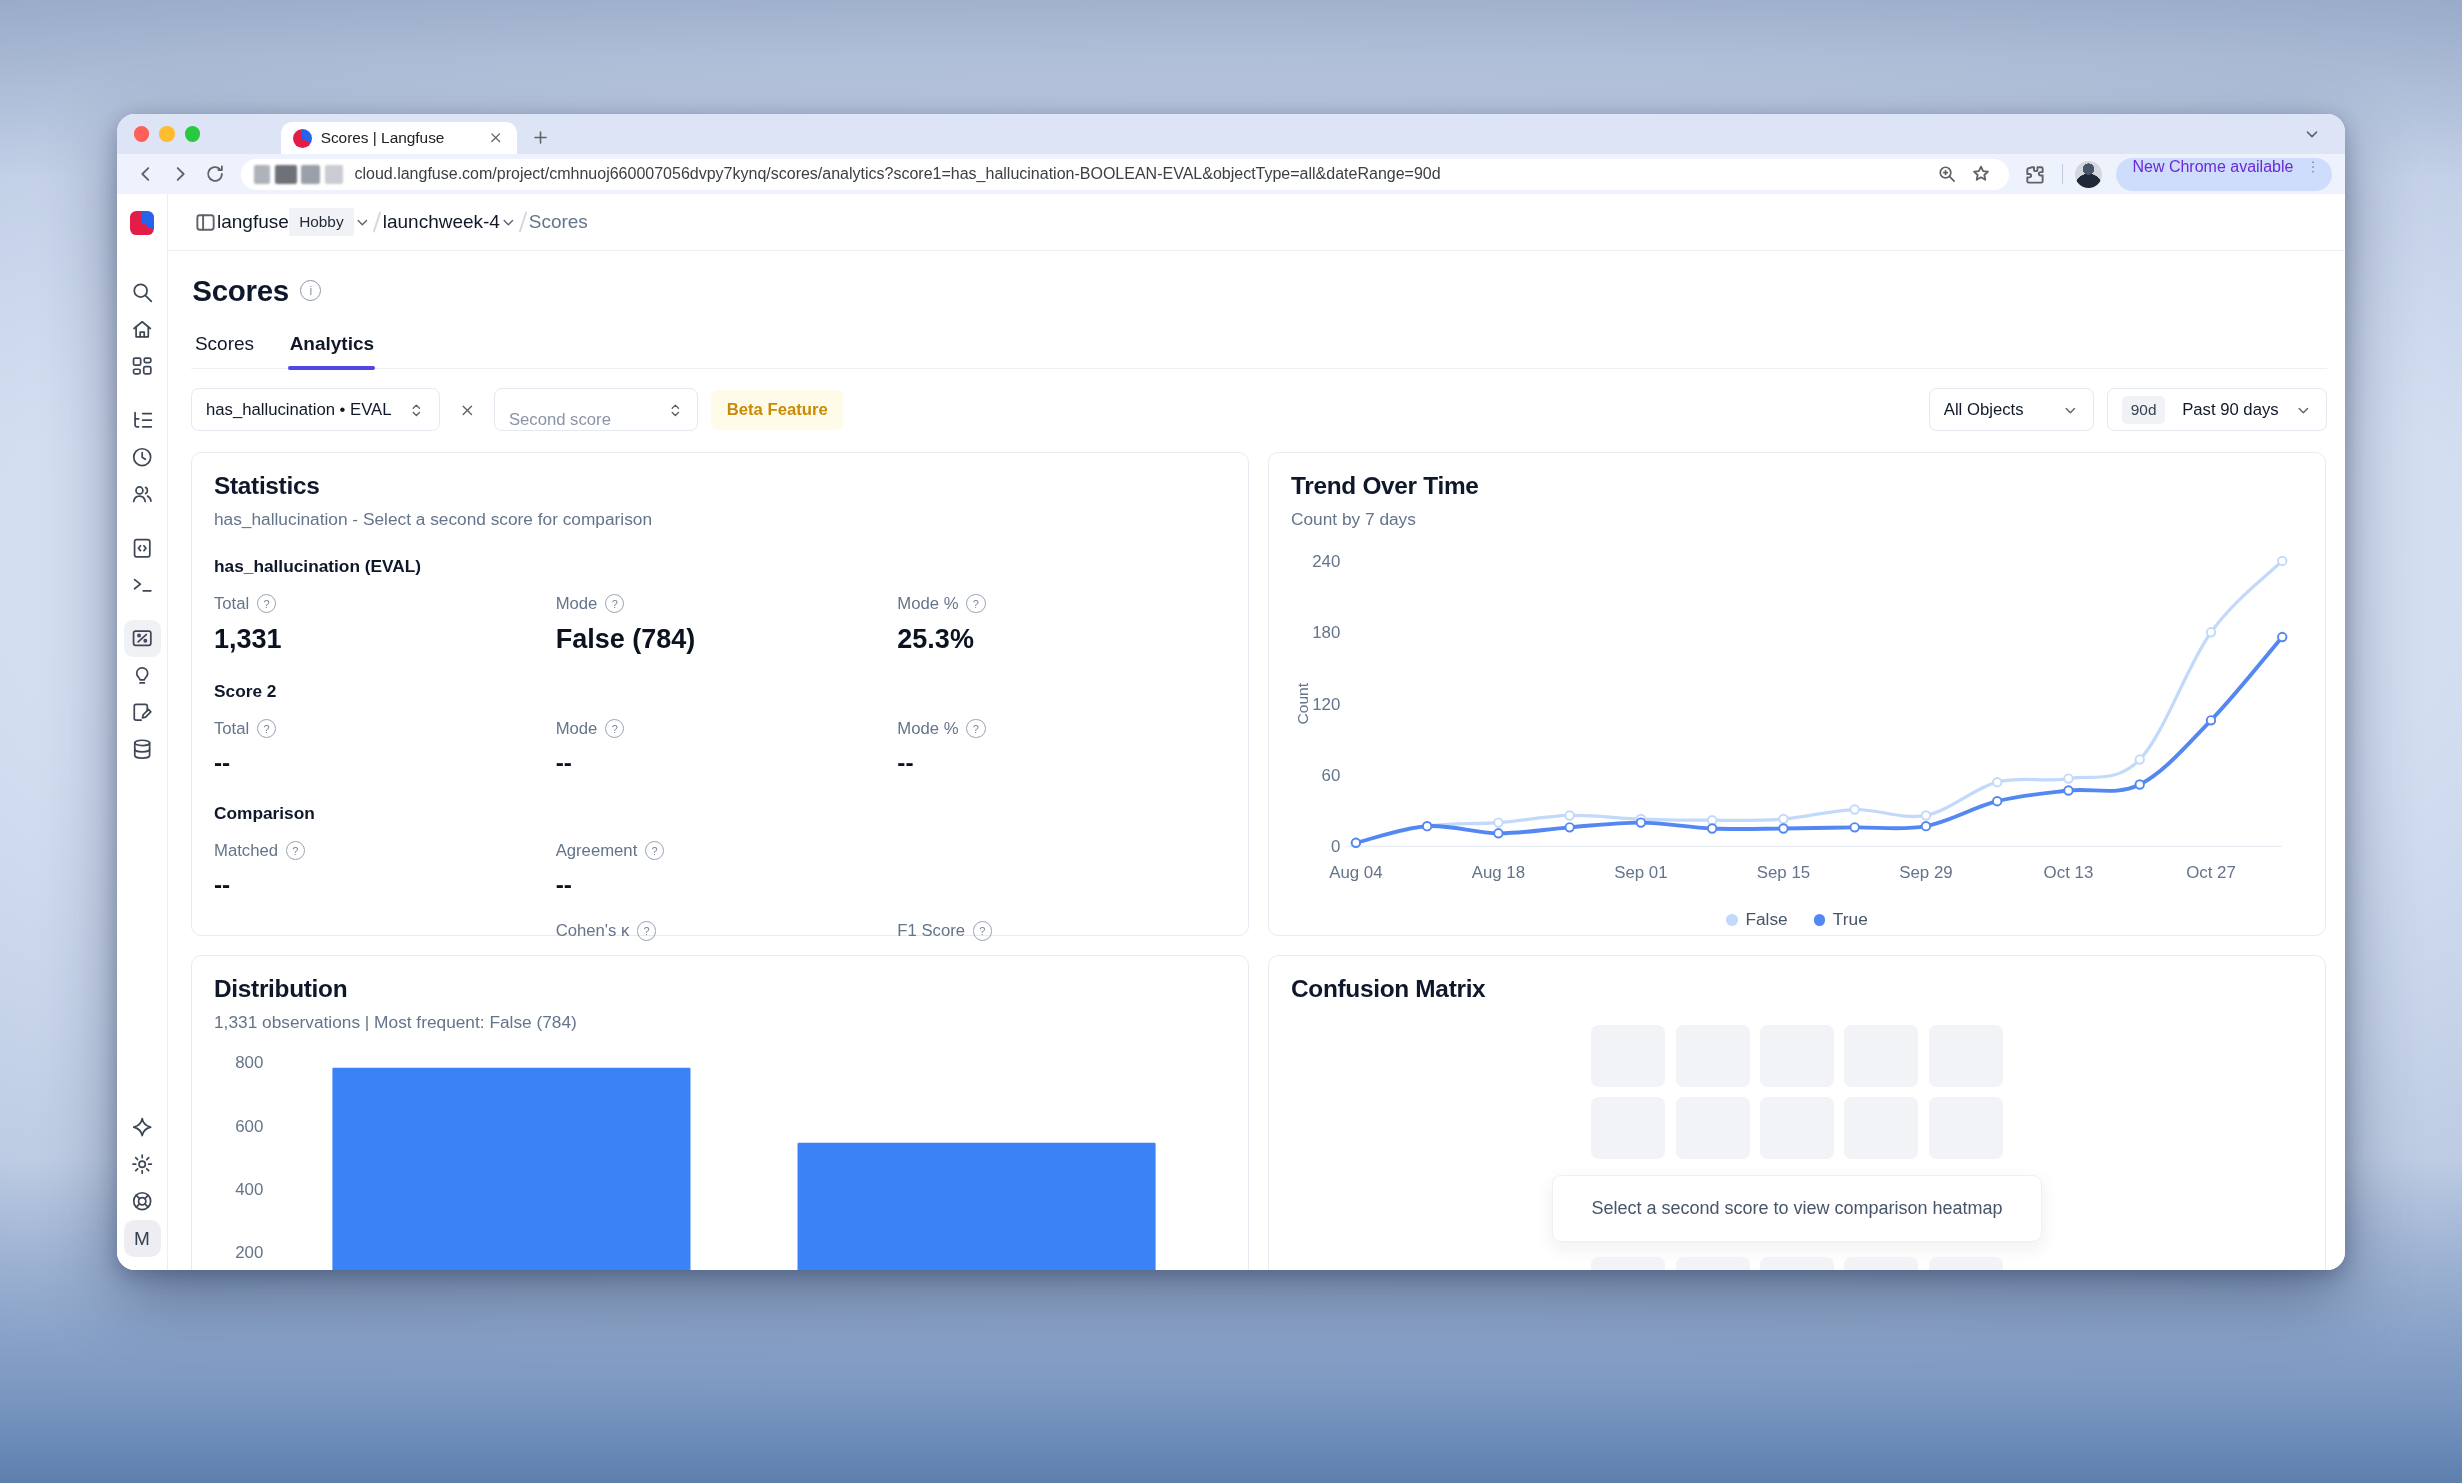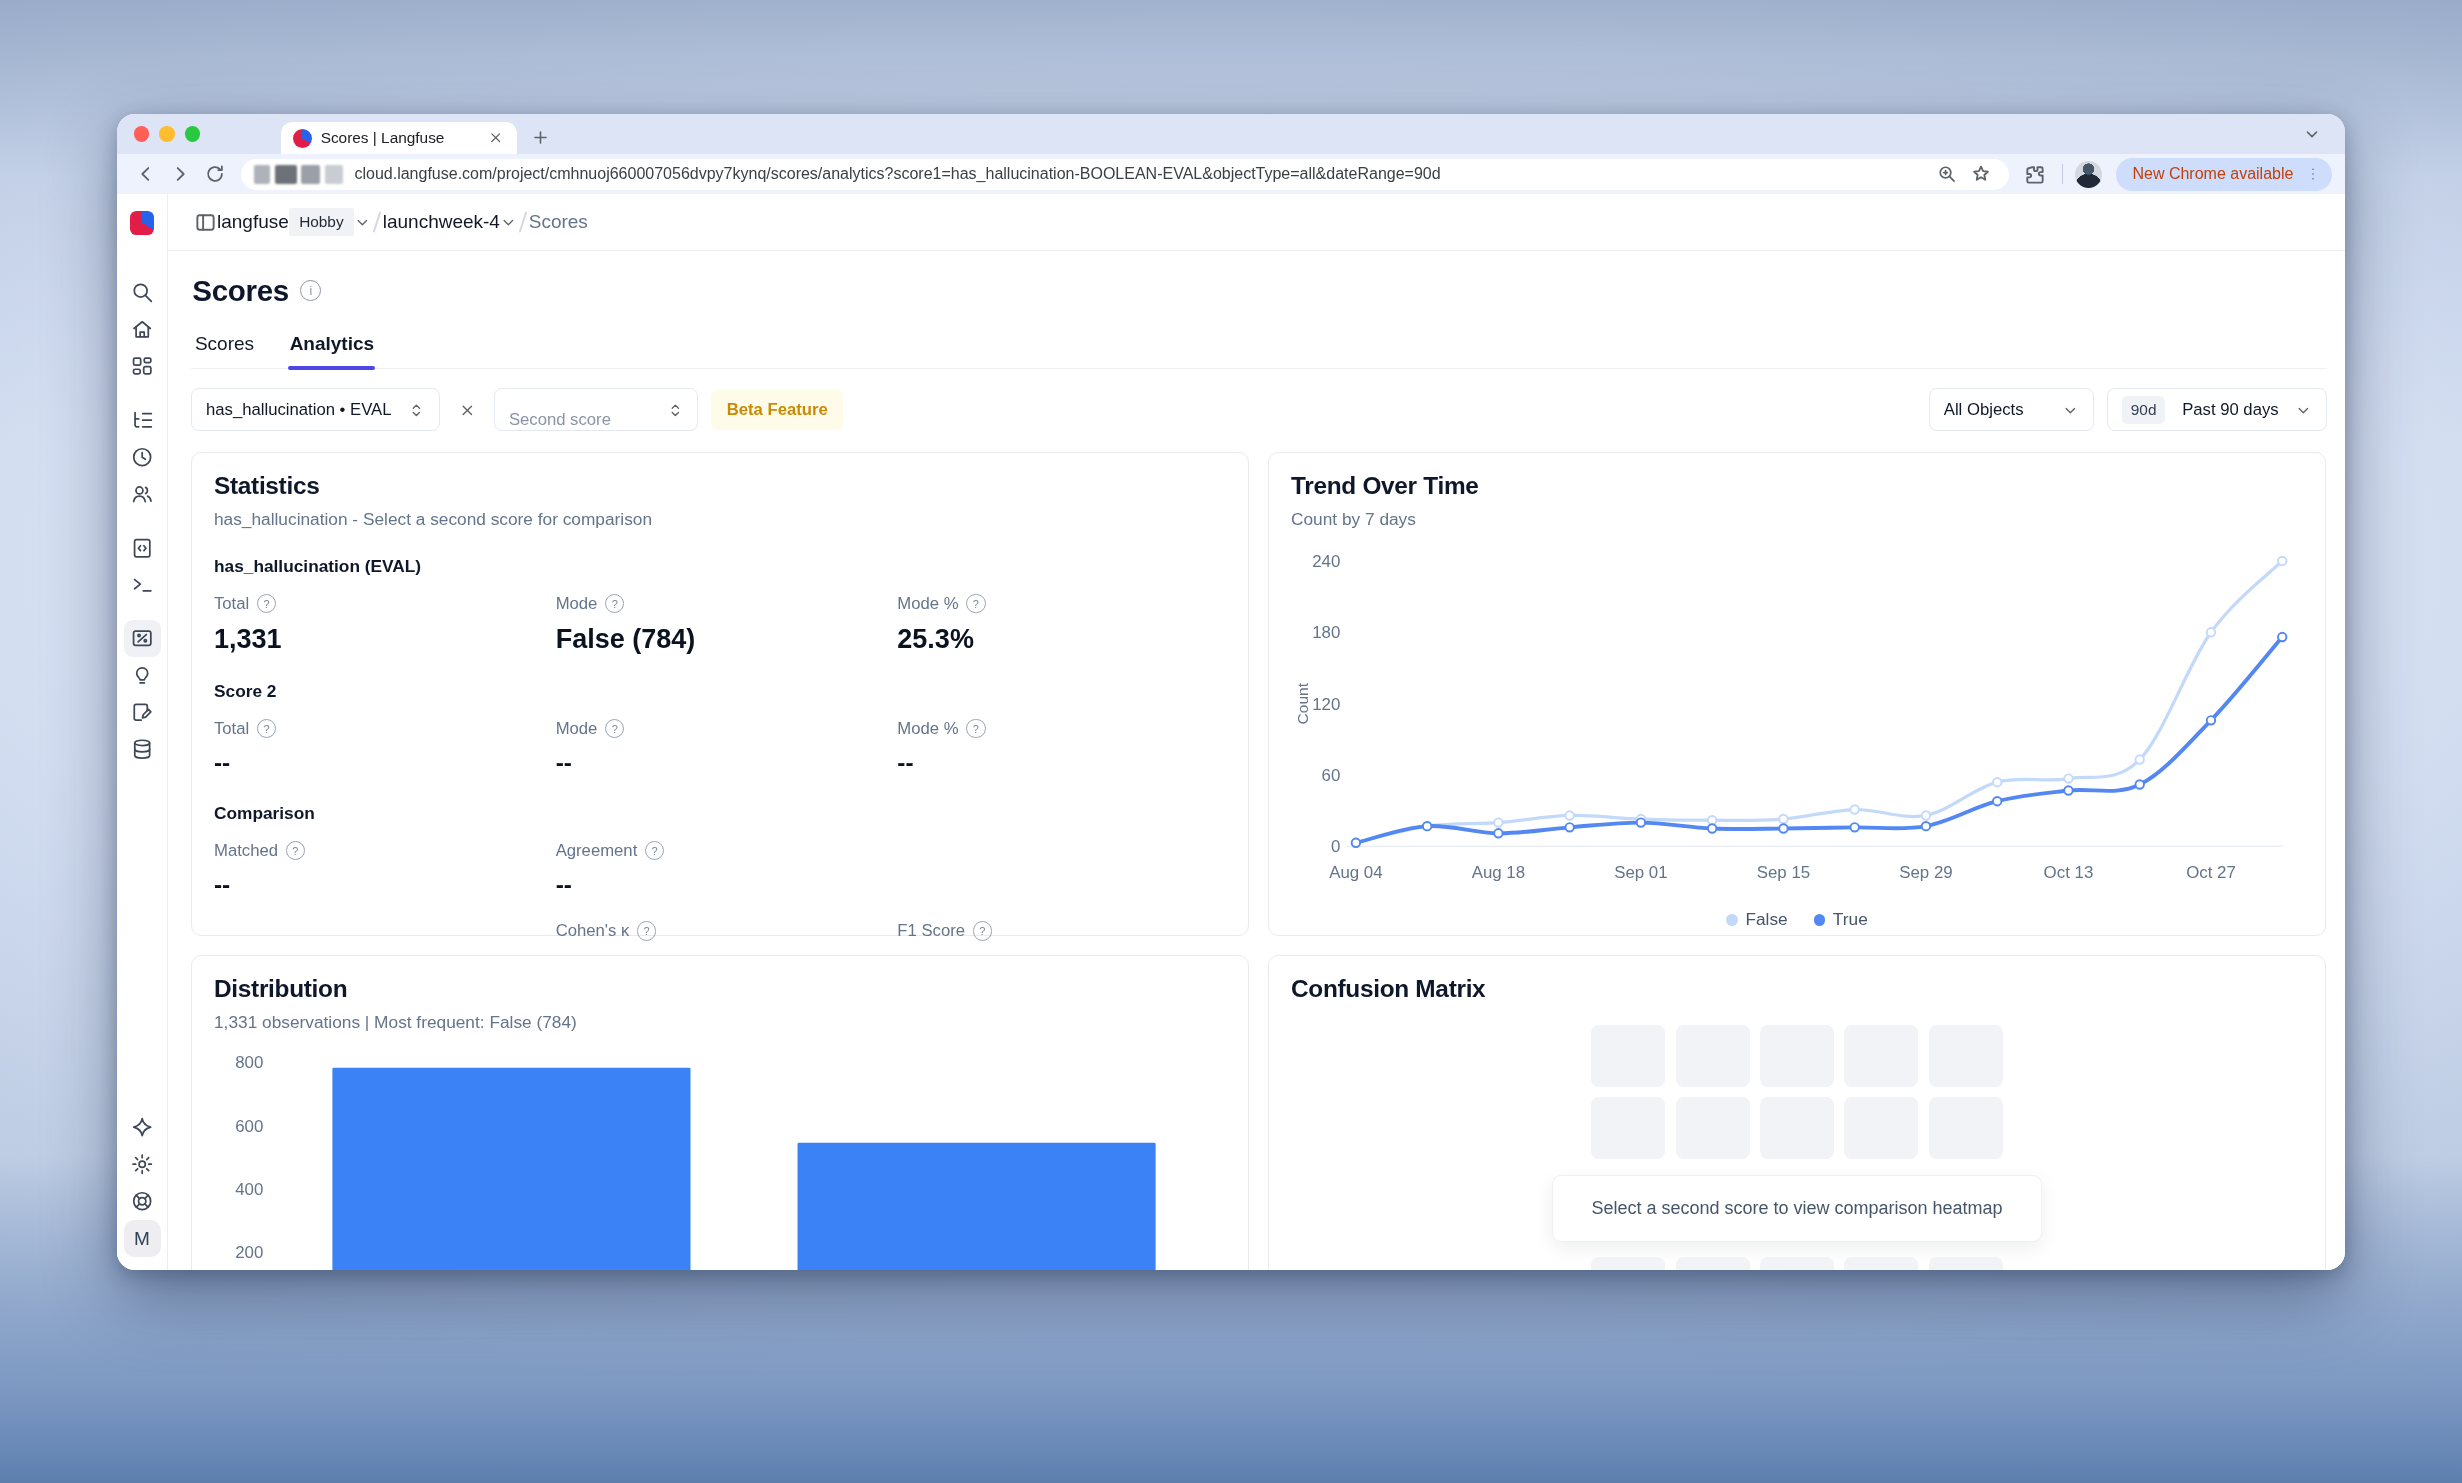--- a/index.html
+++ b/index.html
@@ -38,22 +38,22 @@
   .navbtn{width:31px;height:31px;border-radius:50%;display:flex;align-items:center;justify-content:center;flex:none;}
   .omnibox{flex:1;height:31px;background:#fff;border-radius:15.4px;margin:0 6.4px;display:flex;align-items:center;padding:0 13px;gap:5.1px;min-width:0;}
   .redacted{display:flex;gap:4.5px;align-items:center;margin-right:6.4px;filter:blur(0.8px);}
   .redacted i{display:block;border-radius:1.9px;}
   .url{font-size:16px;color:#3c4043;white-space:nowrap;overflow:hidden;flex:1;}
   .omni-icons{display:flex;gap:13px;align-items:center;flex:none;padding-right:3.8px;}
   .sep{width:1.3px;height:20.5px;background:#c3c9dc;margin:0 7.7px;flex:none;}
   .chromeavatar{width:27px;height:27px;border-radius:50%;flex:none;
     background:radial-gradient(circle at 50% 30%,#475569 0 24%,rgba(0,0,0,0) 25%),
                radial-gradient(circle at 50% 98%,#1f2937 0 46%,rgba(0,0,0,0) 47%),#d3d7de;}
-  .chromepill{background:#cdddfb;border-radius:16.7px;height:33px;display:flex;align-items:center;gap:10.3px;
-    padding:0 10.3px 0 16.7px;font-size:16px;color:#c2410c;flex:none;margin-left:10.3px;}
+  .chromepill{background:#cdddfb;border-radius:16.7px;height:33px;display:flex;gap:10.3px;
+    padding:0 10.3px 0 16.7px;font-size:16px;color:#6d28d9;flex:none;margin-left:10.3px;}
   svg.i{display:block;}
   .i line,.i path,.i circle,.i rect,.i ellipse{fill:none;stroke:#5f6368;stroke-width:2;stroke-linecap:round;stroke-linejoin:round;}
   
   .app{position:absolute;top:80px;bottom:0;left:0;right:0;background:#fff;display:flex;}
   .sidebar{width:50px;flex:none;border-right:1.3px solid #eceef3;display:flex;flex-direction:column;align-items:center;}
   .logo{width:24.4px;height:24.4px;border-radius:6.4px;margin:16.7px 0 13px 0;flex:none;
     background:conic-gradient(from 210deg,#e11d48 0 40%,#2563eb 40% 75%,#e11d48 75% 100%);}
   .sb-item{width:37px;height:37px;border-radius:9px;display:flex;align-items:center;justify-content:center;flex:none;}
   .sb-item.active{background:#eff1f5;}
   .sb-item svg{width:24.4px;height:24.4px;}

